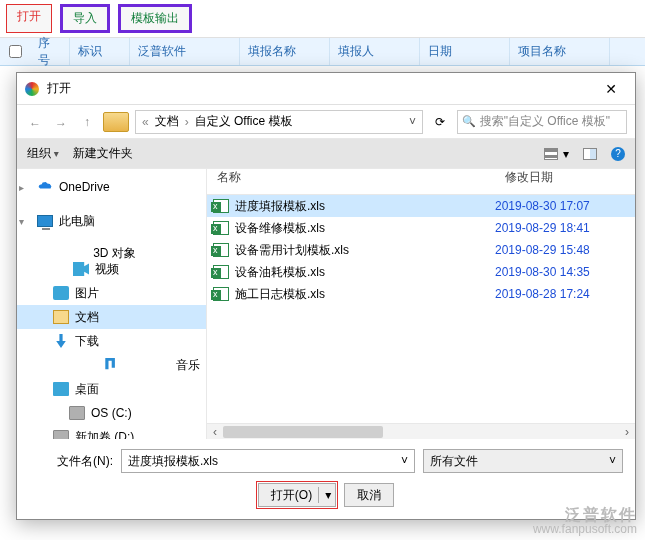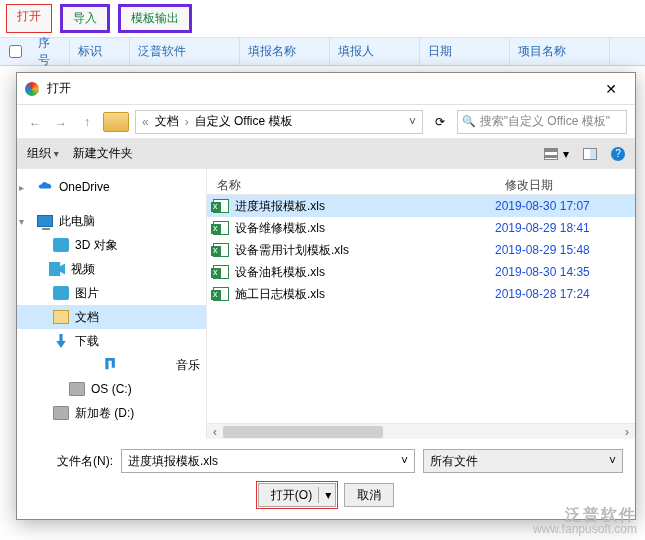--- a/index.html
+++ b/index.html
@@ -51,21 +51,21 @@
 .ti-3d{background:#3aa6d8;border-radius:2px;}
 .ti-vid{background:#3aa6d8;clip-path:polygon(0 0,70% 0,70% 30%,100% 10%,100% 90%,70% 70%,70% 100%,0 100%);}
 .ti-img{background:#3aa6d8;border-radius:2px;}
 .ti-doc{background:#f7d98c;border:1px solid #c99a2a;}
 .ti-dl{background:#2a8dd4;clip-path:polygon(40% 0,60% 0,60% 50%,80% 50%,50% 100%,20% 50%,40% 50%);}
 .ti-mus{background:#2a8dd4;clip-path:polygon(30% 0,90% 0,90% 70%,70% 70%,70% 20%,50% 20%,50% 80%,30% 80%);}
 .ti-desk{background:#3aa6d8;border-radius:1px;}
 .ti-drv{background:#b0b0b0;border:1px solid #888;border-radius:1px;}
 
 .files { flex:1; display:flex; flex-direction:column; }
-.fhead { display:flex; height:26px; align-items:flex-end; border-bottom:1px solid #e8e8e8; }
+.fhead { display:flex; height:26px; align-items:flex-start; border-bottom:1px solid #e8e8e8; }
 .fhead .fc { padding:0 10px; color:#444; }
 .fc1{flex:1}.fc2{width:140px}
 .frow { display:flex; height:22px; align-items:center; padding-left:6px; cursor:pointer; }
 .frow.sel { background:#cde8ff; }
 .xls { width:16px; height:14px; background:#fff; border:1px solid #2a8a4a; position:relative; margin-right:6px;}
 .xls::before{content:"";position:absolute;left:-3px;top:2px;width:10px;height:10px;background:#2a8a4a;}
 .xls::after{content:"x";position:absolute;left:-1px;top:1px;color:#fff;font-size:9px;line-height:10px;}
 .fname{flex:1}
 .fdate{width:140px;color:#1d4ed8;padding-right:6px;}
 .filespace{flex:1}
@@ -152,26 +152,26 @@
           <span class="exp">▸</span>
           <span class="ti ti-cloud"></span>
           <span>OneDrive</span>
         </div>
         <div style="height: 10px;"></div>
         <div class="tnode" style="padding-left: 2px;">
           <span class="exp">▾</span>
           <span class="ti ti-pc"></span>
           <span>此电脑</span>
         </div>
-        <div class="tnode" style="padding-left: 18px;">
+        <div class="tnode" style="padding-left: 12px; flex-direction: column;">
           <span class="exp"></span>
           <span class="ti ti-3d"></span>
           <span>3D 对象</span>
         </div>
-        <div class="tnode" style="padding-left: 14px;">
+        <div class="tnode" style="padding-left: 22px; margin-left: 16px;">
           <span class="exp"></span>
           <span class="ti ti-vid"></span>
           <span>视频</span>
         </div>
         <div class="tnode" style="padding-left: 18px;">
           <span class="exp"></span>
           <span class="ti ti-img"></span>
           <span>图片</span>
         </div>
         <div class="tnode sel" style="padding-left: 18px;">
@@ -181,20 +181,25 @@
         </div>
         <div class="tnode" style="padding-left: 18px; align-items: center;">
           <span class="exp"></span>
           <span class="ti ti-dl"></span>
           <span>下载</span>
         </div>
         <div class="tnode" style="padding-left: 12px; justify-content: space-between;">
           <span class="exp"></span>
           <span class="ti ti-mus"></span>
           <span>音乐</span>
+        </div>
+        <div class="tnode" style="padding-left: 18px;">
+          <span class="exp"></span>
+          <span class="ti ti-desk"></span>
+          <span>桌面</span>
         </div>
         <div class="tnode" style="padding-left: 34px;">
           <span class="exp"></span>
           <span class="ti ti-drv"></span>
           <span>OS (C:)</span>
         </div>
         <div class="tnode" style="padding-left: 18px;">
           <span class="exp"></span>
           <span class="ti ti-drv"></span>
           <span>新加卷 (D:)</span>

